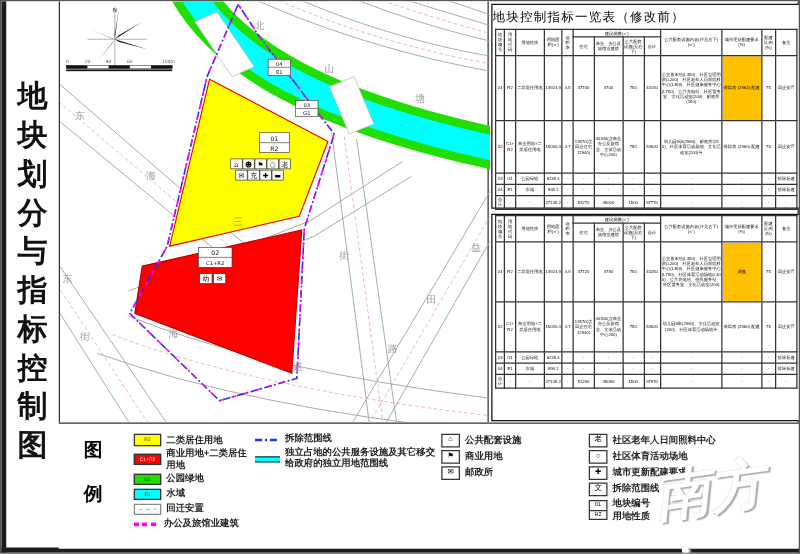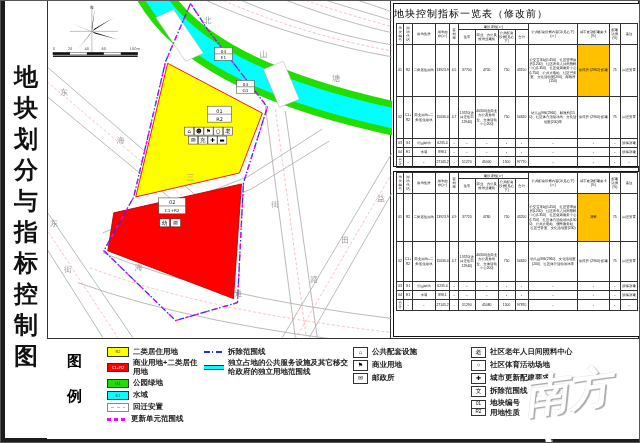--- a/index.html
+++ b/index.html
@@ -476,21 +476,21 @@
           <div class="lg-item">
             <div class="sw-box" style="background: rgb(0, 255, 255);">E1</div>
             <div class="lab">水域</div>
           </div>
           <div class="lg-item">
             <div class="sw-road"></div>
             <div class="lab">回迁安置</div>
           </div>
           <div class="lg-item">
             <div class="sw-line dashed" style="--c: #ff00ff;"></div>
-            <div class="lab">更新单元范围线</div>
+            <div class="lab">办公及旅馆业建筑</div>
           </div>
         </div>
         <div class="lg-col c2">
           <div class="lg-item">
             <div class="sw-line dashdot" style="--c: #2233ee;"></div>
             <div class="lab">拆除范围线</div>
           </div>
           <div class="lg-item">
             <div class="sw-line solid" style="--c: #00ffff;"></div>
             <div class="lab">独立占地的公共服务设施及其它移交给政府的独立用地范围线</div>

